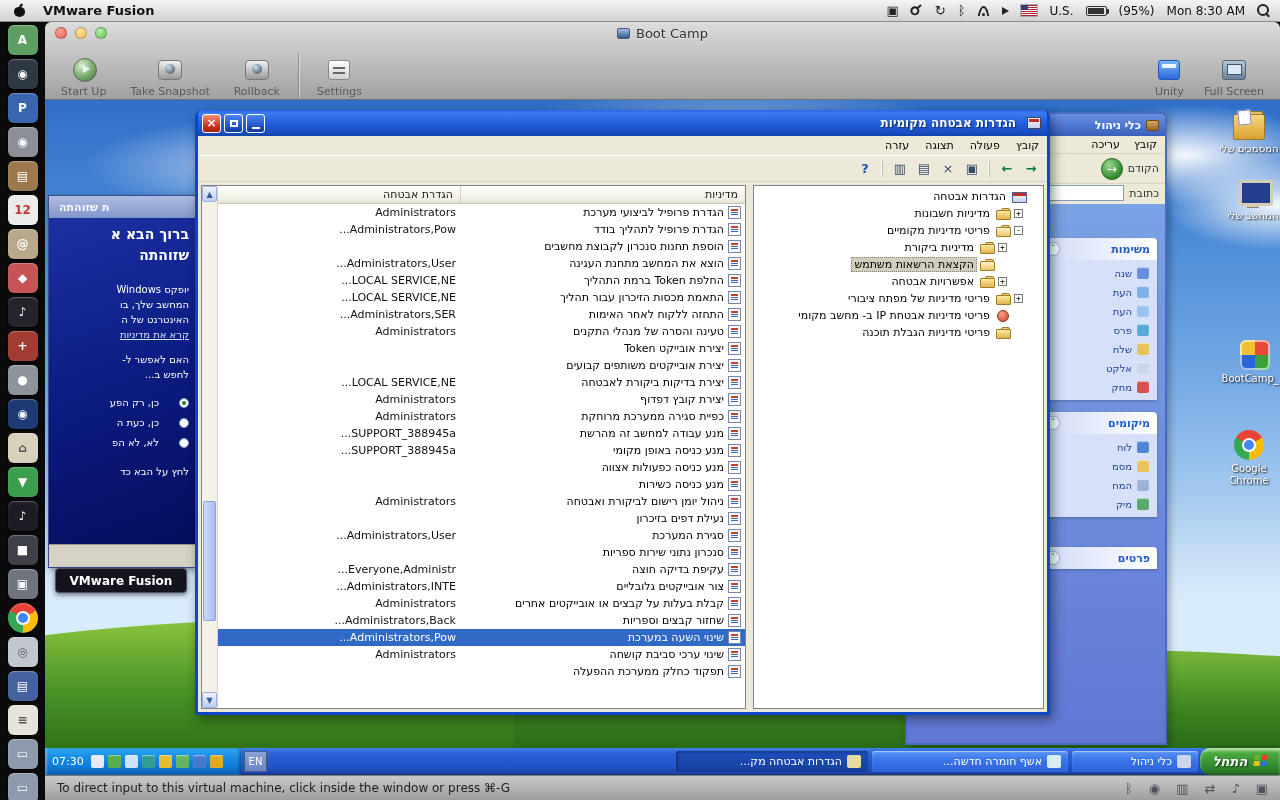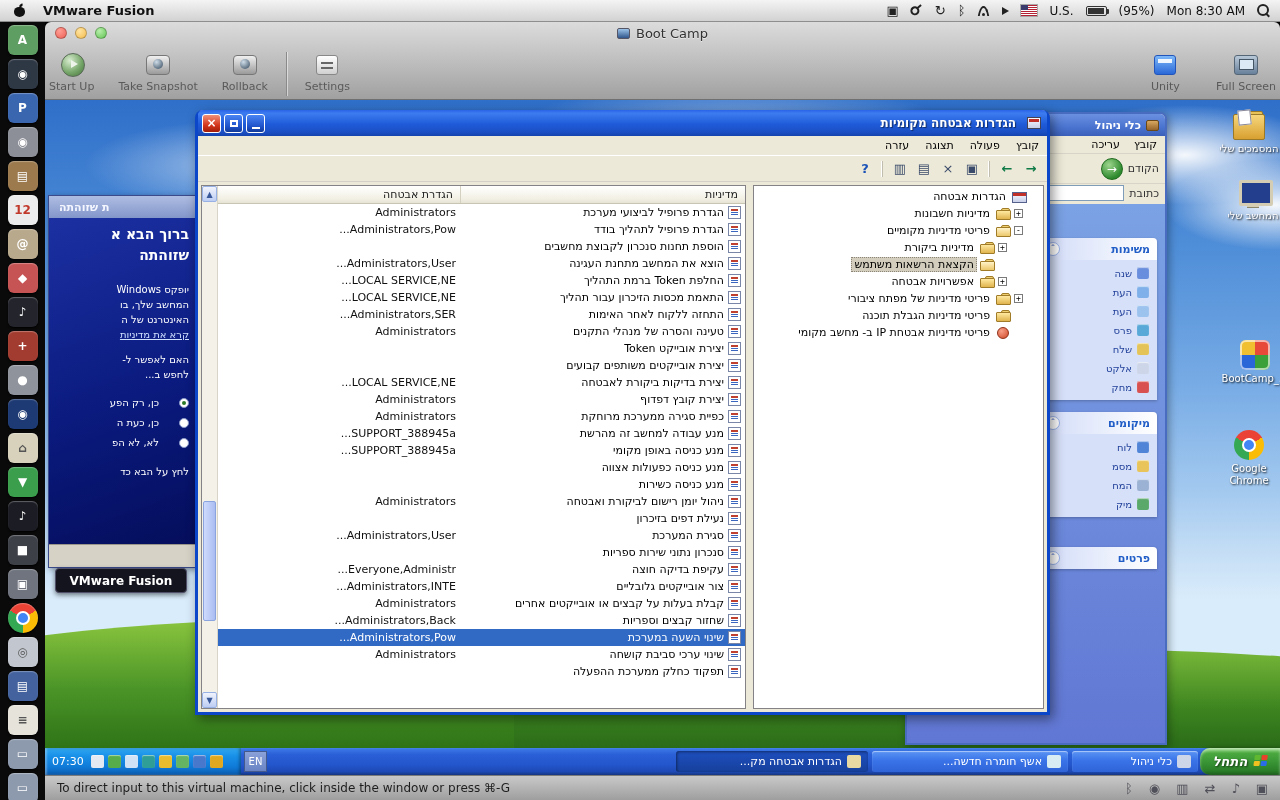--- a/index.html
+++ b/index.html
@@ -42,23 +42,23 @@
 #vmware-window{position:absolute;left:45px;top:22px;width:1126px;height:778px;border-radius:6px 6px 0 0;box-shadow:0 10px 30px rgba(0,0,0,.6);z-index:10}
 .vw-header{position:absolute;left:0;top:0;width:1235px;height:78px;background:linear-gradient(#dcdcdc,#b6b6b6 65%,#a0a0a0);border-radius:6px 6px 0 0;border-bottom:1px solid #707070}
 .vw-titlebar{height:22px;display:flex;align-items:center;position:relative}
 .traffic{position:absolute;left:10px;top:5px;display:flex;gap:8px}
 .tl{width:12px;height:12px;border-radius:50%;border:1px solid rgba(0,0,0,.25)}
 .tl-red{background:radial-gradient(circle at 35% 30%,#ff9d94,#ee6156)}
 .tl-yellow{background:radial-gradient(circle at 35% 30%,#ffe3a0,#f5bd4f)}
 .tl-green{background:radial-gradient(circle at 35% 30%,#b8eeab,#62c554)}
 .vw-title{margin:0 auto;display:flex;align-items:center;gap:6px;font-size:13px;color:#333;text-shadow:0 1px 0 rgba(255,255,255,.55)}
 .vw-ticon{width:13px;height:11px;border:1px solid #556;border-radius:2px;background:linear-gradient(#9cc3e8,#30568c)}
-.vw-toolbar{height:54px;display:flex;align-items:center;padding:3px 4px 0}
+.vw-toolbar{height:54px;display:flex;align-items:flex-end;padding:3px 16px 0}
 .vwt-group{display:flex;gap:24px}
-.vwt-right{margin-left:auto;display:flex;gap:36px}
+.vwt-right{margin-left:auto;display:flex;gap:20px}
 .vwt-btn{display:flex;flex-direction:column;align-items:center;gap:2px;color:#5a5a5a;font-size:11px;cursor:default}
 .vwt-ic{width:28px;height:26px;position:relative}
 .ic-start::after{content:"";position:absolute;left:3px;top:1px;width:22px;height:22px;border-radius:50%;background:radial-gradient(circle at 35% 30%,#d8ecd0,#79a86c 55%,#44723a);border:1px solid #5a6a58}
 .ic-start::before{content:"";position:absolute;left:13px;top:8px;border:4px solid transparent;border-left:7px solid #eef4ea;z-index:1}
 .ic-snap::after,.ic-roll::after{content:"";position:absolute;inset:3px 2px;border-radius:4px;background:linear-gradient(#f0f0f0,#9a9a9a);border:1px solid #777}
 .ic-snap::before,.ic-roll::before{content:"";position:absolute;left:9px;top:7px;width:10px;height:10px;border-radius:50%;background:radial-gradient(circle at 35% 30%,#cfdde8,#31465a);z-index:1}
 .ic-set::after{content:"";position:absolute;inset:3px 3px;border-radius:3px;background:linear-gradient(#fff,#d0d0d0);border:1px solid #888}
 .ic-set::before{content:"";position:absolute;left:8px;right:8px;top:10px;height:2px;background:#666;box-shadow:0 5px 0 #666;z-index:1}
 .ic-unity::after{content:"";position:absolute;inset:3px 3px;border-radius:3px;background:linear-gradient(#7db8f8,#2a68d8);border:1px solid #2255bb}
 .ic-unity::before{content:"";position:absolute;left:7px;top:7px;right:7px;height:4px;background:#fff;opacity:.9;z-index:1}
@@ -530,27 +530,27 @@
               <span class="t-icon ic-folder"></span>
               <span class="t-label">אפשרויות אבטחה</span>
             </div>
             <div class="tree-item" style="--lvl: 1;">
               <span class="t-box">+</span>
               <span class="t-icon ic-folder"></span>
               <span class="t-label">פריטי מדיניות של מפתח ציבורי</span>
             </div>
             <div class="tree-item" style="--lvl: 1;">
               <span class="t-box"></span>
+              <span class="t-icon ic-ipsec"></span>
+              <span class="t-label">פריטי מדיניות אבטחת IP ב- מחשב מקומי</span>
+            </div>
+            <div class="tree-item" style="--lvl: 1;">
+              <span class="t-box"></span>
               <span class="t-icon ic-folder"></span>
               <span class="t-label">פריטי מדיניות הגבלת תוכנה</span>
-            </div>
-            <div class="tree-item" style="--lvl: 1;">
-              <span class="t-box"></span>
-              <span class="t-icon ic-ipsec"></span>
-              <span class="t-label">פריטי מדיניות אבטחת IP ב- מחשב מקומי</span>
             </div>
           </div>
         <div class="sec-split"></div>
         <div class="sec-list">
           <div class="list-scroll">
             <span class="sc-btn sc-up">▲</span>
             <span class="sc-thumb"></span>
             <span class="sc-btn sc-down">▼</span>
           </div>
           <div class="list-main">

